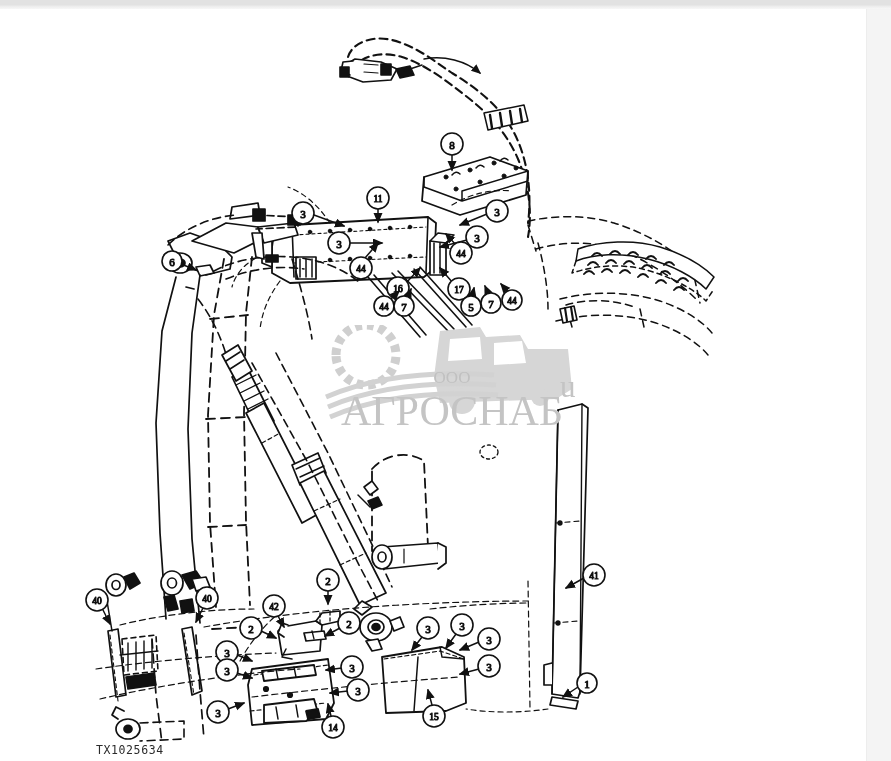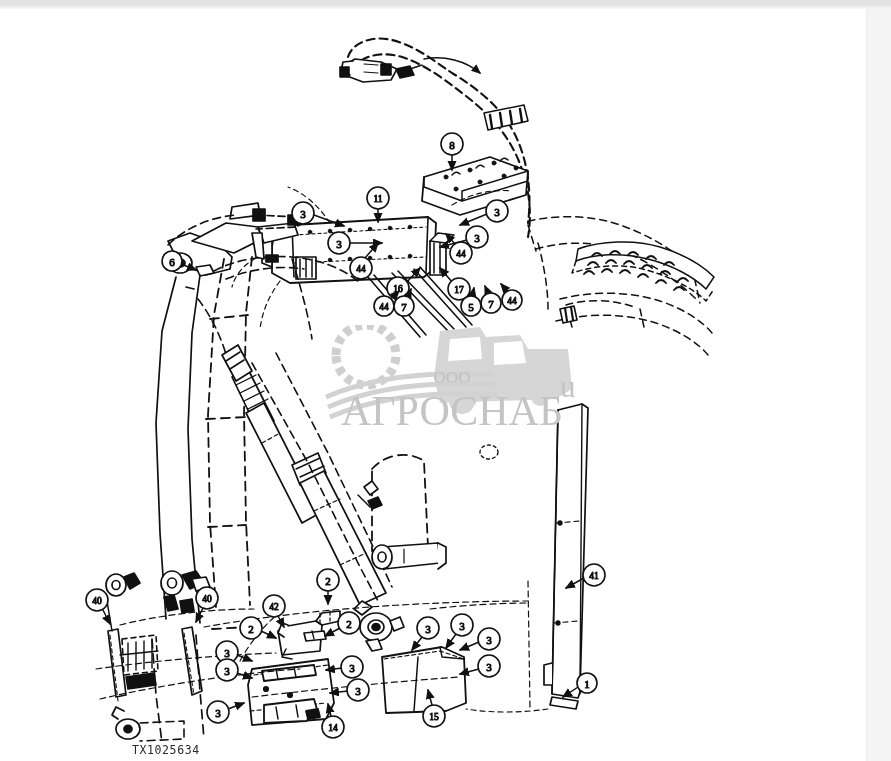--- a/index.html
+++ b/index.html
@@ -55,21 +55,20 @@
     pointer-events:none;
   }
   #drawing-id {
     position: absolute;
     left: 96px; top: 743px;
     font-family: "DejaVu Sans Mono", monospace;
     font-size: 11.5px;
     letter-spacing: 0.6px;
     color: #2b2b2b;
     white-space: nowrap;
-    margin-left: 36px;
   }
   .cal-txt {
     font-family: "Liberation Serif", serif;
     font-size: 11px;
     fill: #1a1a1a;
     text-anchor: middle;
     dominant-baseline: central;
   }
   .cal-txt.sm { font-size: 9.5px; }
 </style>

